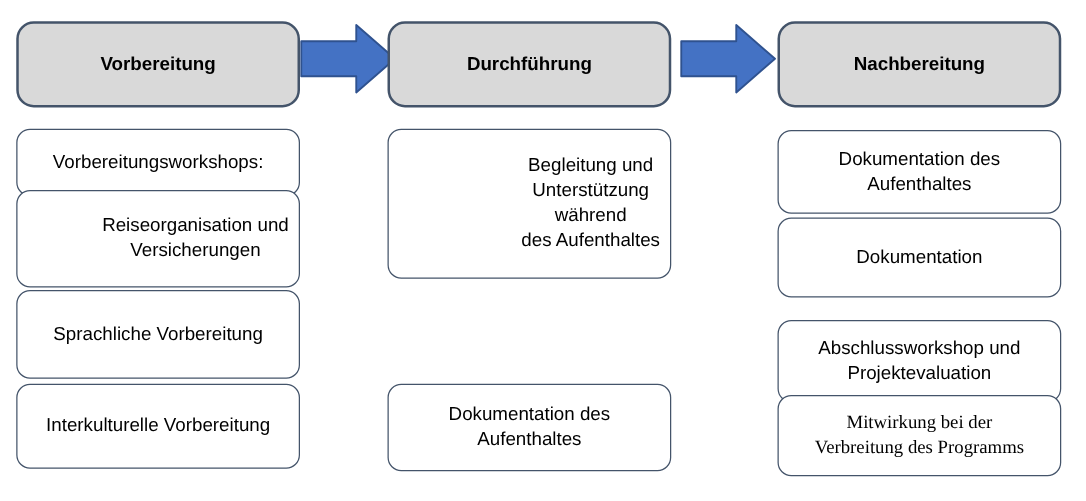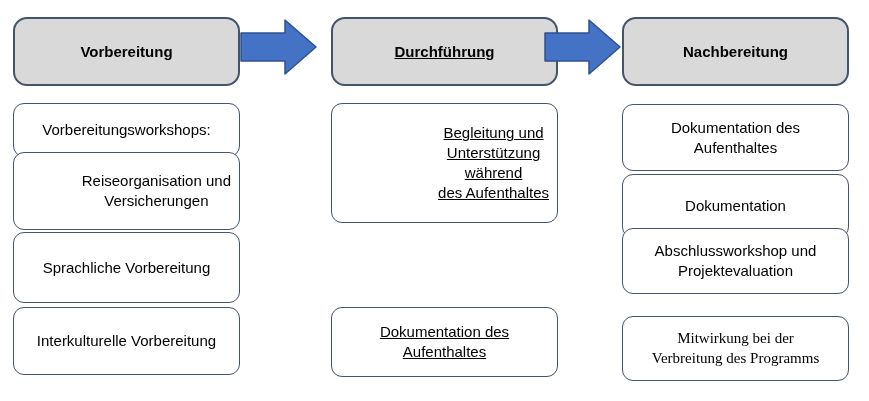--- a/index.html
+++ b/index.html
@@ -58,33 +58,33 @@
     height: 60px;
   }
   .flow-arrow polygon {
     fill: var(--arrow-fill, #4472c4);
     stroke: var(--arrow-border, #2f528f);
     stroke-width: 1.5;
     stroke-linejoin: round;
   }
   
   .col1 { left: 13px; }
-  .col2 { left: 331px; text-decoration: underline; }
+  .col2 { left: 310px; }
   .col3 { left: 622px; }
   
   #b11 { top: 103px; height: 54px; }
   #b12 { top: 152px; height: 78px; justify-content: flex-end; }
   #b13 { top: 232px; height: 71px; }
   #b14 { top: 307px; height: 68px; }
   #b21 { top: 103px; height: 120px; justify-content: flex-end; }
   #b22 { top: 232px; height: 66px; }
   #b23 { top: 307px; height: 70px; }
   #b31 { top: 104px; height: 67px; }
   #b32 { top: 174px; height: 64px; }
-  #b33 { top: 228px; height: 66px; }
+  #b33 { top: 256px; height: 66px; }
   #b34 { top: 316px; height: 65px; font-family: Liberation Serif, serif; }
   #arrow1 { left: 240px; }
   #arrow2 { left: 544px; }
 </style>
 </head>
 <body>
 
 <div class="canvas">
 
   <div class="stage-header col1">

